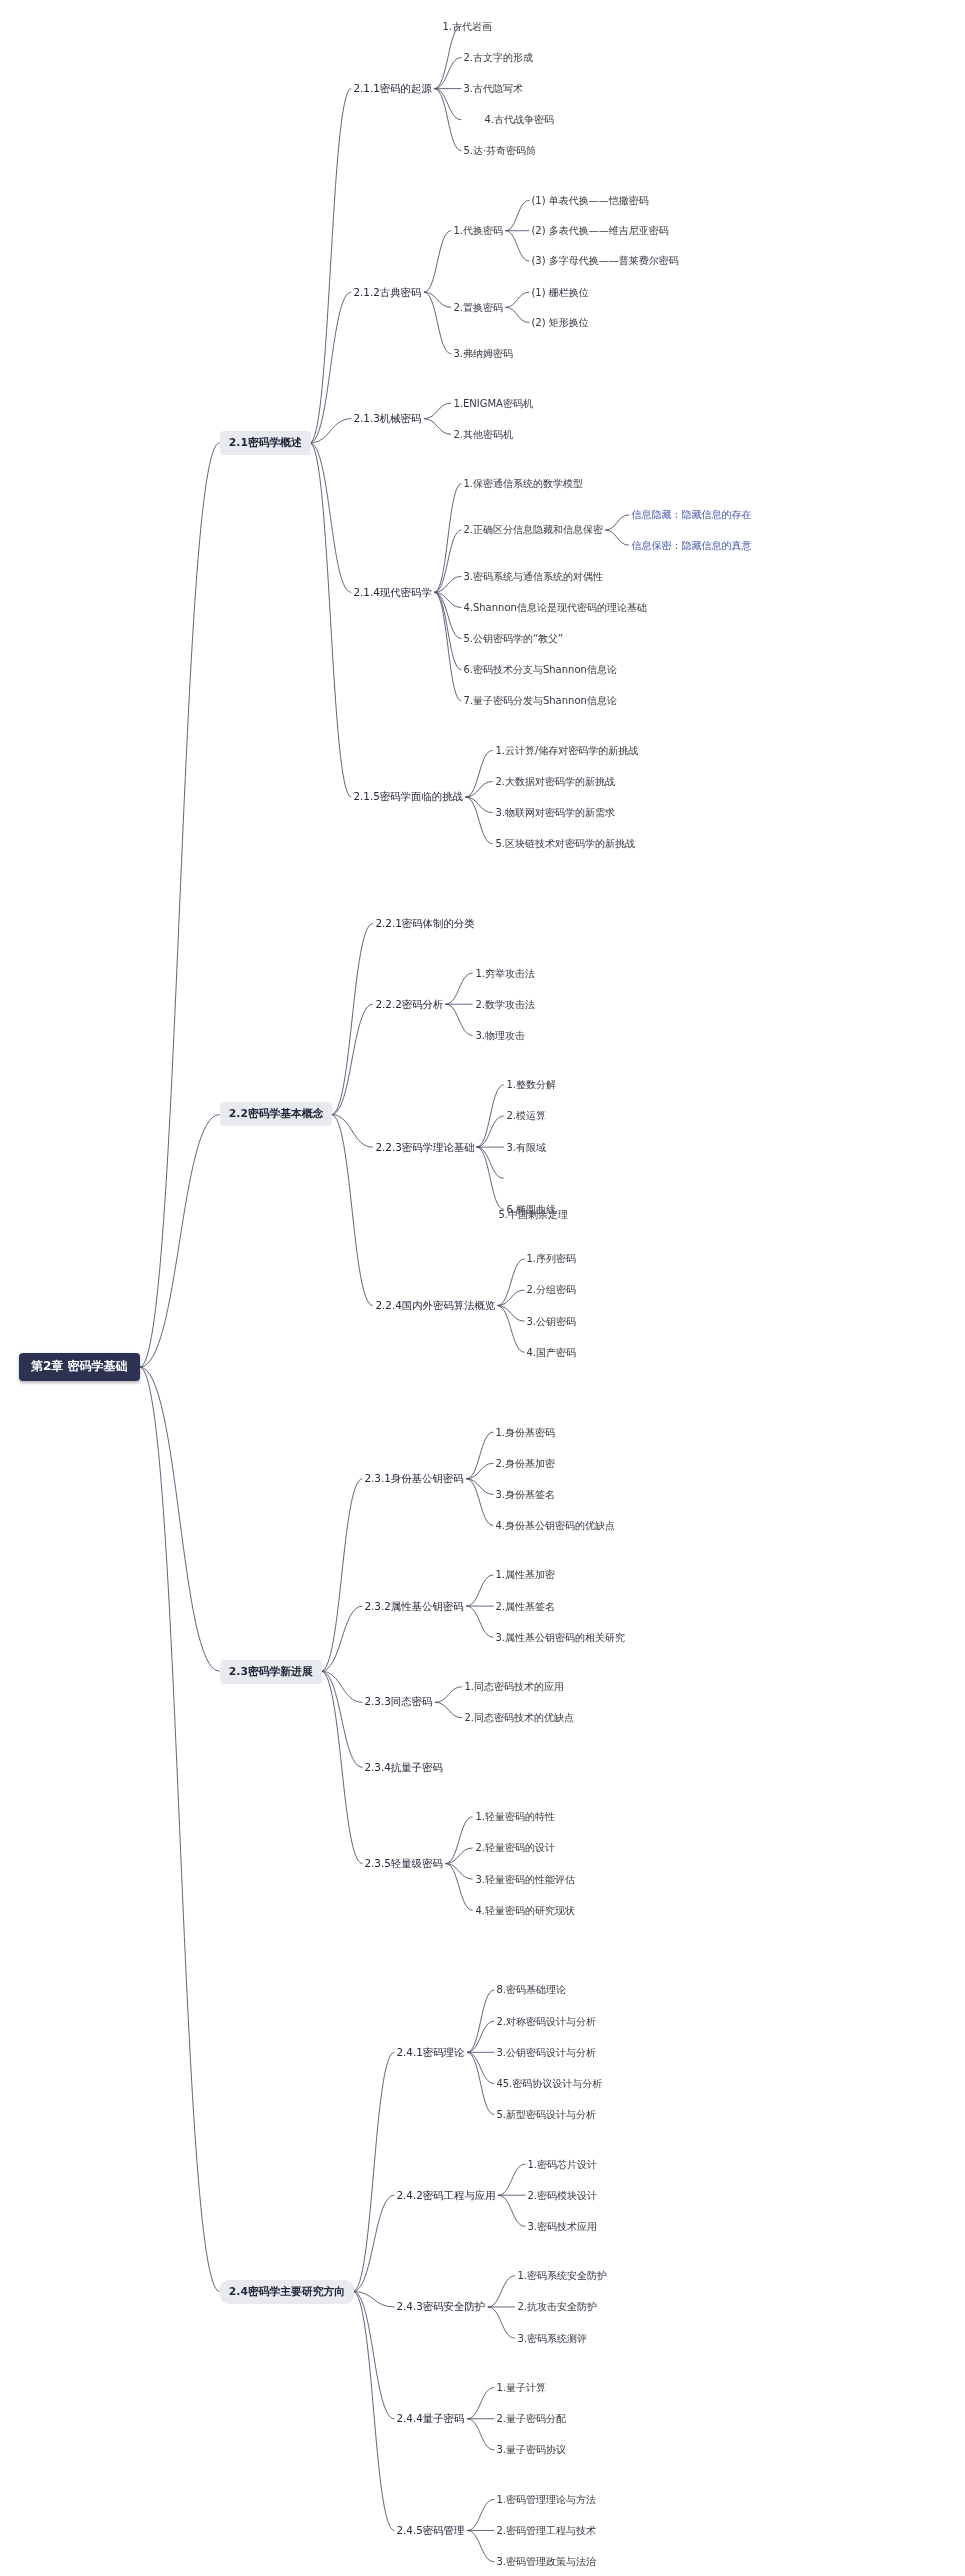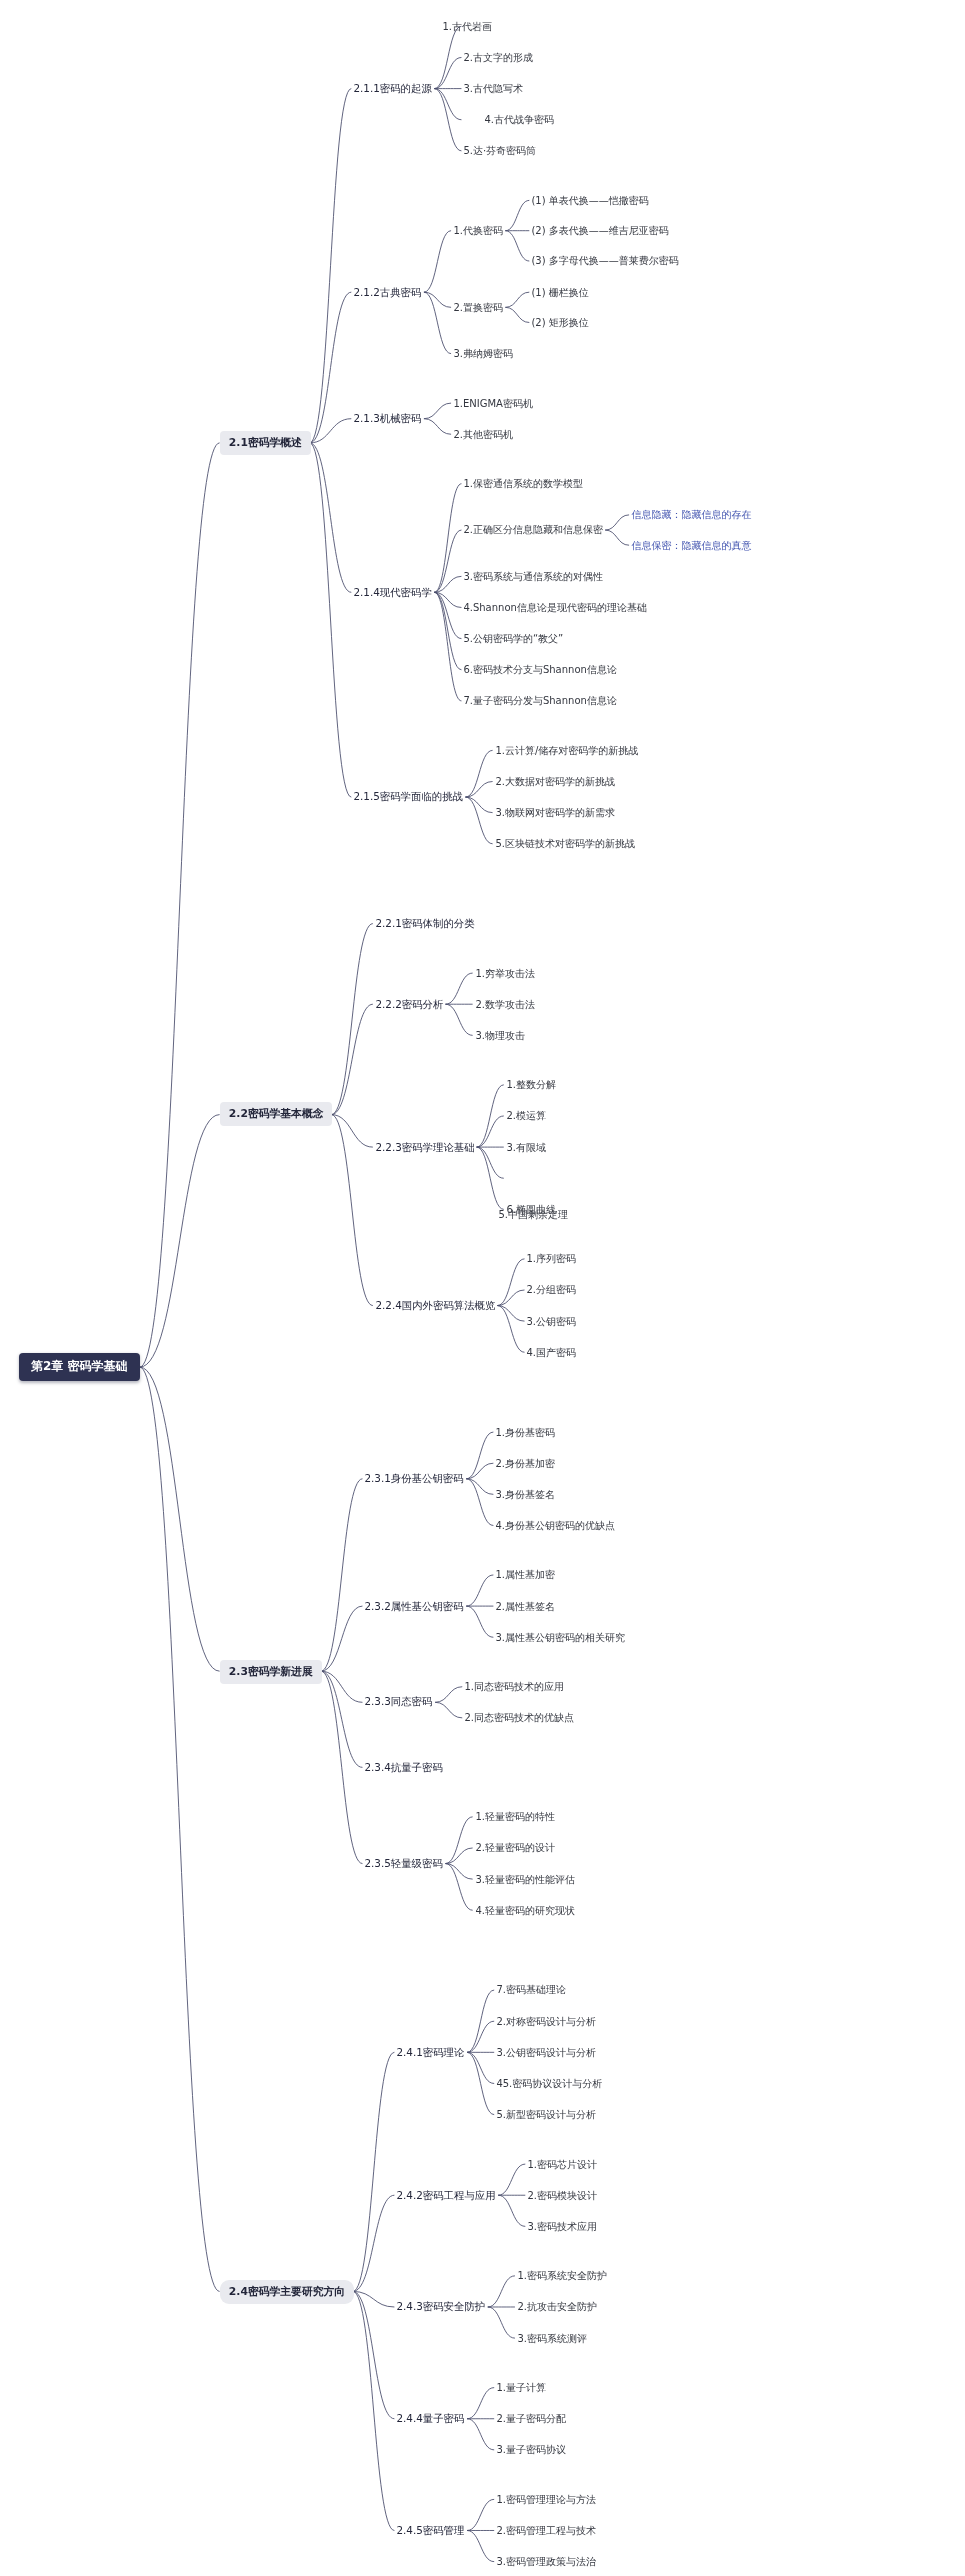--- a/index.html
+++ b/index.html
@@ -211,21 +211,21 @@
     <div class="node d3" style="left: 462px; top: 1677px;">1.同态密码技术的应用</div>
     <div class="node d3" style="left: 462px; top: 1708px;">2.同态密码技术的优缺点</div>
     <div class="node d2" style="left: 362px; top: 1758px;">2.3.4抗量子密码</div>
     <div class="node d2" style="left: 362px; top: 1854px;">2.3.5轻量级密码</div>
     <div class="node d3" style="left: 473px; top: 1807px;">1.轻量密码的特性</div>
     <div class="node d3" style="left: 473px; top: 1838px;">2.轻量密码的设计</div>
     <div class="node d3" style="left: 473px; top: 1870px;">3.轻量密码的性能评估</div>
     <div class="node d3" style="left: 473px; top: 1901px;">4.轻量密码的研究现状</div>
     <div class="node d1" style="left: 220px; top: 2280px; border-radius: 9px;">2.4密码学主要研究方向</div>
     <div class="node d2" style="left: 394px; top: 2043px;">2.4.1密码理论</div>
-    <div class="node d3" style="left: 494px; top: 1980px;">7.密码基础理论</div>
+    <div class="node d3" style="left: 494px; top: 1980px;">8.密码基础理论</div>
     <div class="node d3" style="left: 494px; top: 2012px;">2.对称密码设计与分析</div>
     <div class="node d3" style="left: 494px; top: 2043px;">3.公钥密码设计与分析</div>
     <div class="node d3" style="left: 494px; top: 2074px;">45.密码协议设计与分析</div>
     <div class="node d3" style="left: 494px; top: 2105px;">5.新型密码设计与分析</div>
     <div class="node d2" style="left: 394px; top: 2186px;">2.4.2密码工程与应用</div>
     <div class="node d3" style="left: 525px; top: 2155px;">1.密码芯片设计</div>
     <div class="node d3" style="left: 525px; top: 2186px;">2.密码模块设计</div>
     <div class="node d3" style="left: 525px; top: 2217px;">3.密码技术应用</div>
     <div class="node d2" style="left: 394px; top: 2297px;">2.4.3密码安全防护</div>
     <div class="node d3" style="left: 515px; top: 2266px;">1.密码系统安全防护</div>

